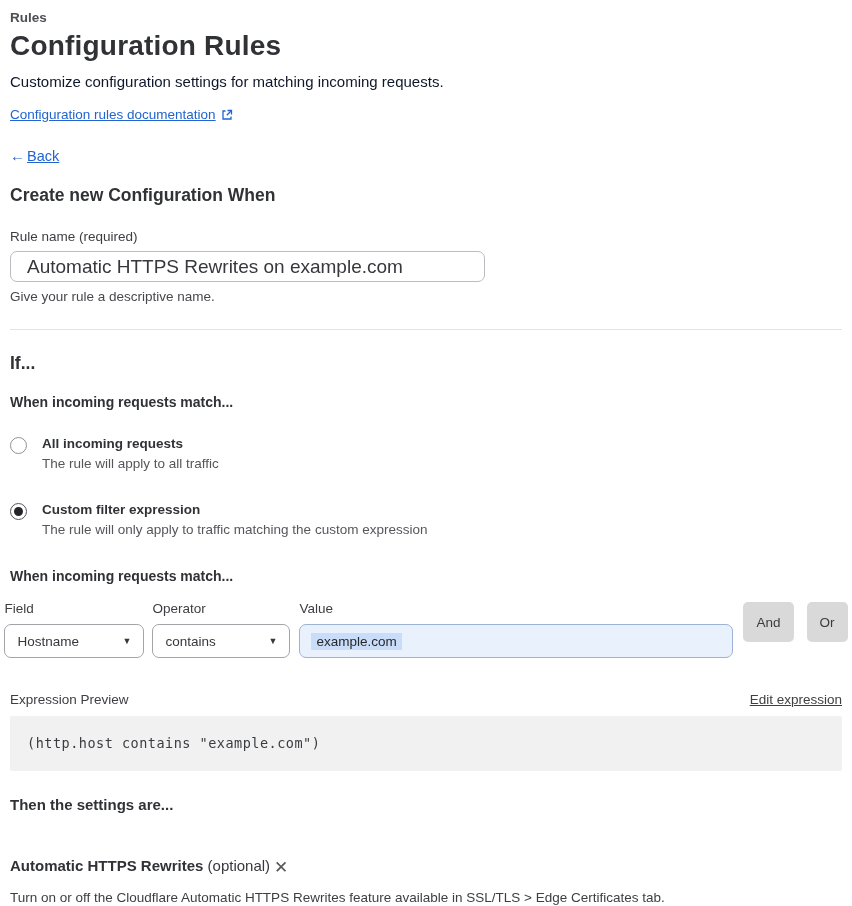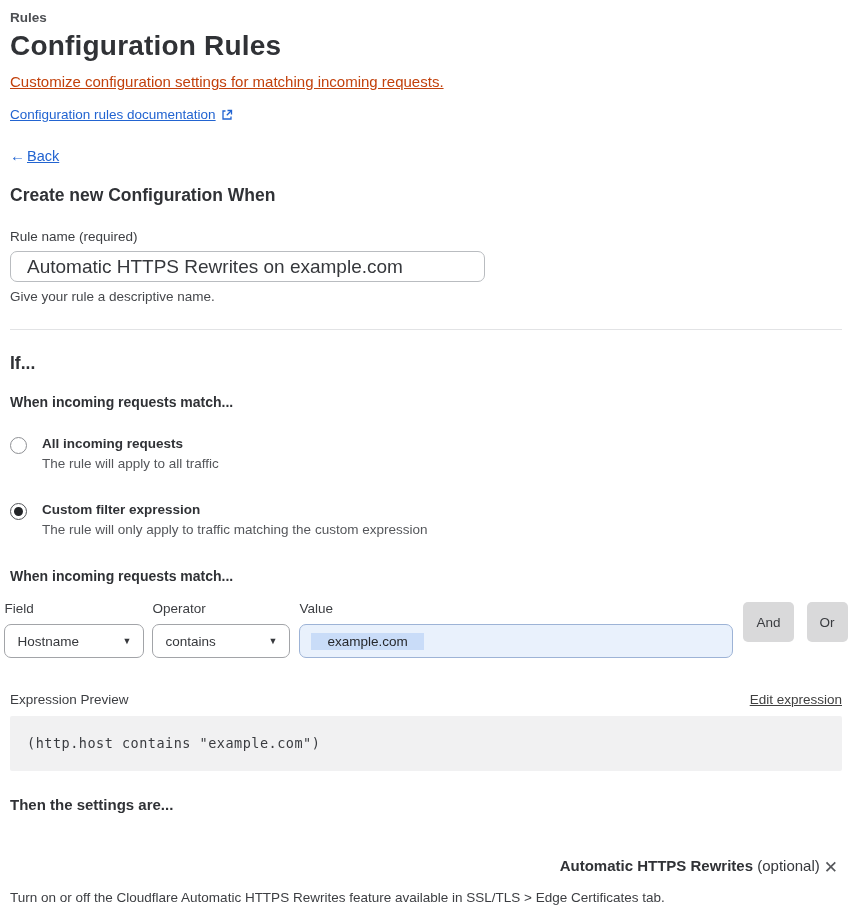--- a/index.html
+++ b/index.html
@@ -9,21 +9,21 @@
     min-height: 906px;
     font-family: "Liberation Sans", sans-serif;
     color: #36383c;
     padding: 10px 10px 20px 10px;
   }
   a { text-decoration: none; }
 
   
   .breadcrumb { font-size: 13.5px; color: #4d4f53; font-weight: 600; margin-bottom: 5px; }
   .page-title { font-size: 28px; font-weight: 700; color: #303236; letter-spacing: .2px; margin-bottom: 11px; }
-  .subtitle { font-size: 15px; color: #c2410c; margin-bottom: 17px; text-decoration: underline; }
+  .subtitle { font-size: 15px; color: #0f172a; margin-bottom: 17px; }
 
   .doc-link-row { margin-bottom: 25px; display: flex; align-items: center; gap: 5px; }
   .link { color: #2264d1; font-size: 13.5px; text-decoration: underline; cursor: pointer; }
   .ext-icon { display: inline-block; width: 12px; height: 12px; color: #2264d1; }
   .ext-icon svg { display: block; }
 
   .back-row { margin-bottom: 21px; font-size: 14.5px; display: flex; align-items: center; }
   .back-arrow { color: #2264d1; margin-right: 2px; font-size: 15px; text-decoration: none; }
   .back-label { color: #2264d1; text-decoration: underline; cursor: pointer; font-size: 14.5px; }
 
@@ -71,21 +71,21 @@
   .select-field { width: 140px; margin-right: 8px; }
   .select-operator { width: 138px; margin-right: 9px; }
   .caret { font-size: 9px; color: #36383c; margin-left: 8px; }
   .value-col { margin-right: 10px; }
   .value-input {
     width: 434px; height: 34px;
     background: #e9f1fc; border: 1px solid #9db3d6; border-radius: 7px;
     display: flex; align-items: center; padding: 0 11px;
     font-size: 13.5px; color: #26282c; cursor: text;
   }
-  .value-highlight { background: #c9dcf8; padding: 1px 16px; }
+  .value-highlight { background: #c9dcf8; padding: 1px 5px; }
   .value-help { font-size: 13.5px; color: #46484c; margin-top: 9px; }
   .conj-btn {
     height: 40px; margin-top: 1px; padding: 0 13px;
     background: #d9d9da; border: none; border-radius: 5px;
     font-family: "Liberation Sans", sans-serif;
     font-size: 13.5px; color: #3a3c40; cursor: pointer;
   }
   .conj-and { margin-right: 13px; }
 
   
@@ -95,21 +95,21 @@
   .code-block {
     margin-top: 9px; background: #f1f1f2; border-radius: 2px;
     padding: 19px 17px 20px 17px;
     font-family: "DejaVu Sans Mono", monospace;
     font-size: 13.5px; color: #3a3c40; letter-spacing: .5px;
   }
 
   
   .then-title { font-size: 15px; font-weight: 700; color: #303236; margin-top: 25px; }
   .setting-card { margin-top: 26px; }
-  .setting-header { display: flex; justify-content: flex-end; align-items: flex-start; margin-top: 44px; }
+  .setting-header { display: flex; justify-content: flex-start; align-items: flex-start; margin-top: 44px; }
   .setting-title { font-size: 15px; color: #303236; }
   .setting-title b { font-weight: 700; }
   .optional { font-weight: 400; color: #36383c; }
   .close-btn {
     font-size: 17px; color: #55575b; background: none; border: none;
     cursor: pointer; line-height: 1; padding: 2px 4px;
     font-family: "Liberation Sans", sans-serif;
   }
   .setting-desc { font-size: 13.5px; color: #3c3e42; margin-top: 12px; }
 </style>

